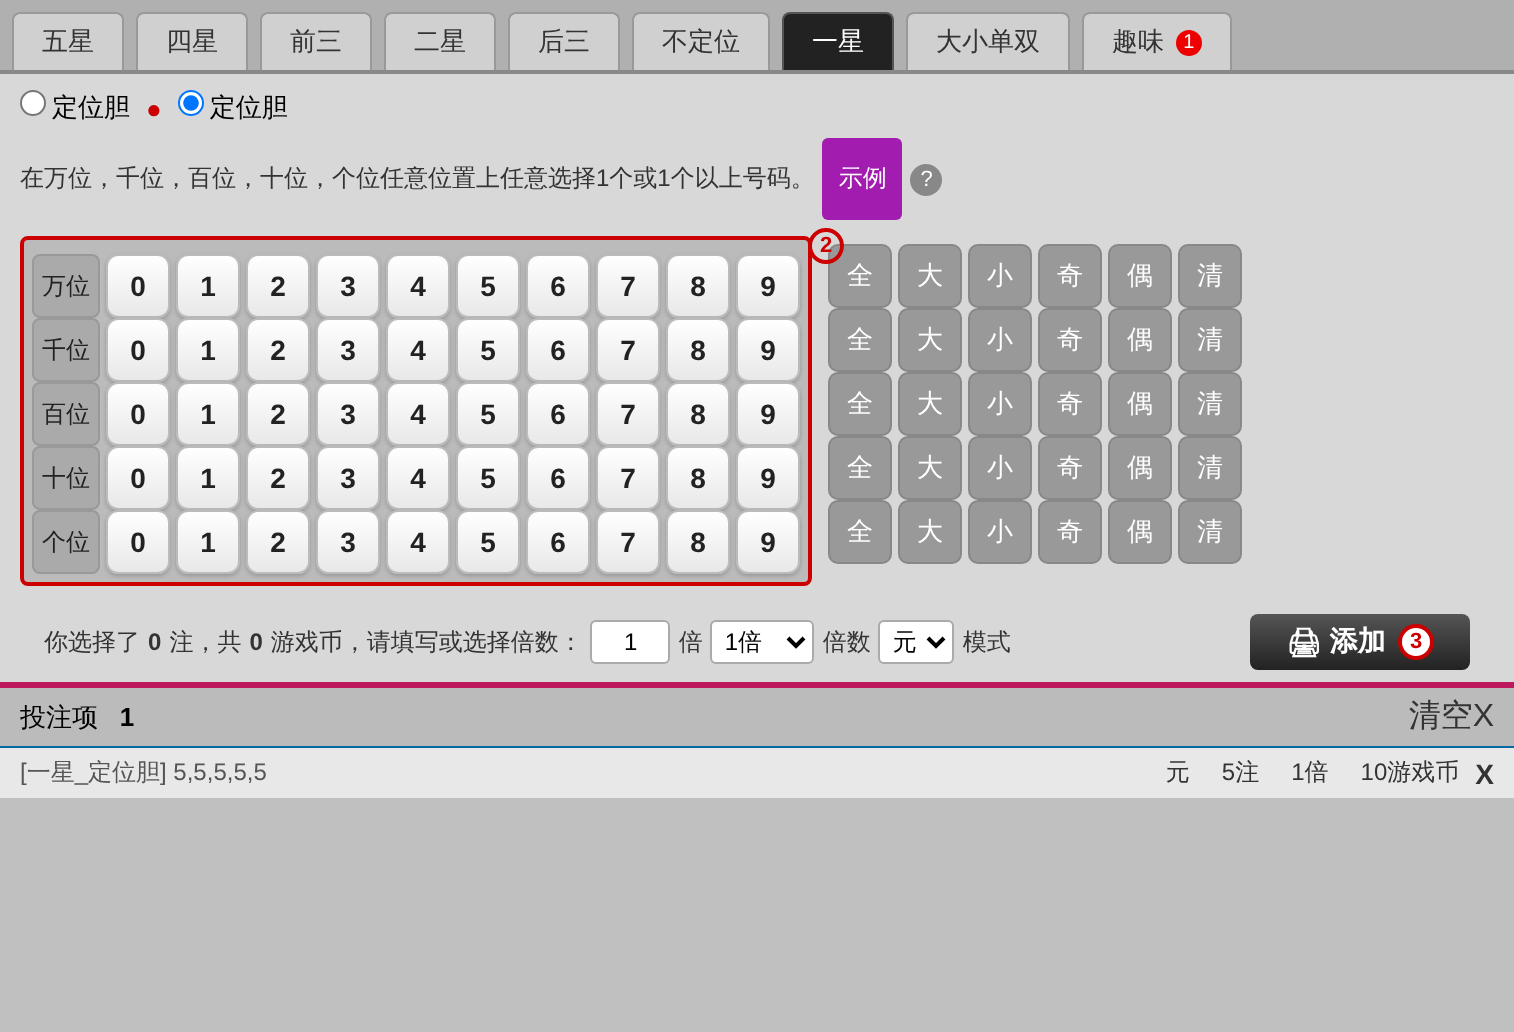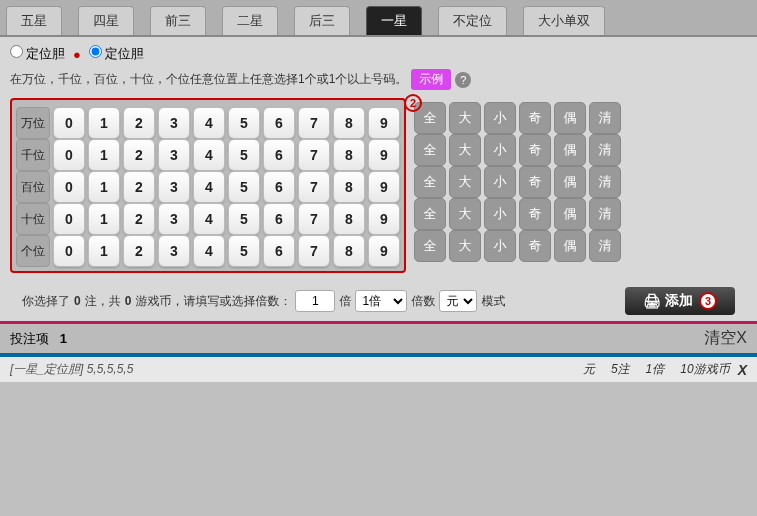--- a/index.html
+++ b/index.html
@@ -10,21 +10,21 @@
       font-family: 'SimHei', 'Microsoft YaHei', sans-serif;
       font-size: 13px;
       overflow: hidden;
     }
 
     
     .tab-bar {
       display: flex;
       background: #b0b0b0;
       padding: 6px 6px 0 6px;
-      gap: 16px;
+      gap: 6px;
       align-items: flex-end;
       border-bottom: 2px solid #888;
     }
     .tab {
       padding: 5px 14px;
       background: #d0d0d0;
       border: 1px solid #999;
       border-bottom: none;
       border-radius: 4px 4px 0 0;
       cursor: pointer;
@@ -71,25 +71,25 @@
     
     .info-text {
       font-size: 12px;
       color: #333;
       margin-bottom: 8px;
       display: flex;
       align-items: center;
       gap: 4px;
     }
     .example-btn {
-      background: #d946ef;
+      background: #a21caf;
       color: #fff;
       border: none;
       border-radius: 3px;
-      padding: 2px 8px;
+      padding: 12px 8px;
       font-size: 12px;
       cursor: pointer;
       text-align: right;
     }
     .help-icon {
       display: inline-flex;
       align-items: center;
       justify-content: center;
       width: 16px;
       height: 16px;
@@ -235,23 +235,22 @@
       cursor: pointer;
       background: none;
       border: none;
     }
     .bet-list-item {
       display: flex;
       align-items: center;
       background: #e8e8e8;
       padding: 4px 10px;
       font-size: 12px;
-      border-top: 4px solid #0369a1;
+      border-top: 1px solid #0369a1;
       gap: 8px;
-      font-style: italic;
     }
     .bet-tag {
       color: #555;
       min-width: 160px;
     }
     .bet-spacer { flex: 1; }
     .bet-info { display: flex; gap: 16px; color: #333; }
     .bet-close {
       color: #333;
       cursor: pointer;
@@ -283,23 +282,27 @@
   </style>
 </head>
 <body>
 
 <div class="tab-bar">
   <div class="tab">五星</div>
   <div class="tab">四星</div>
   <div class="tab">前三</div>
   <div class="tab">二星</div>
   <div class="tab">后三</div>
+  <div class="tab">不定位</div>
   <div class="tab active">一星</div>
-  <div class="tab">不定位</div>
   <div class="tab">大小单双</div>
+  <div class="tab">
+    <span>趣味</span>
+    <span class="tab-badge">1</span>
+  </div>
 </div>
 
 <div class="main">
 
   <div class="radio-row">
     <label>
       <input type="radio" name="mode" value="option1" style="">
       <span>定位胆</span>
     </label>
     <span style="color:#c00; font-weight:bold;">●</span>

